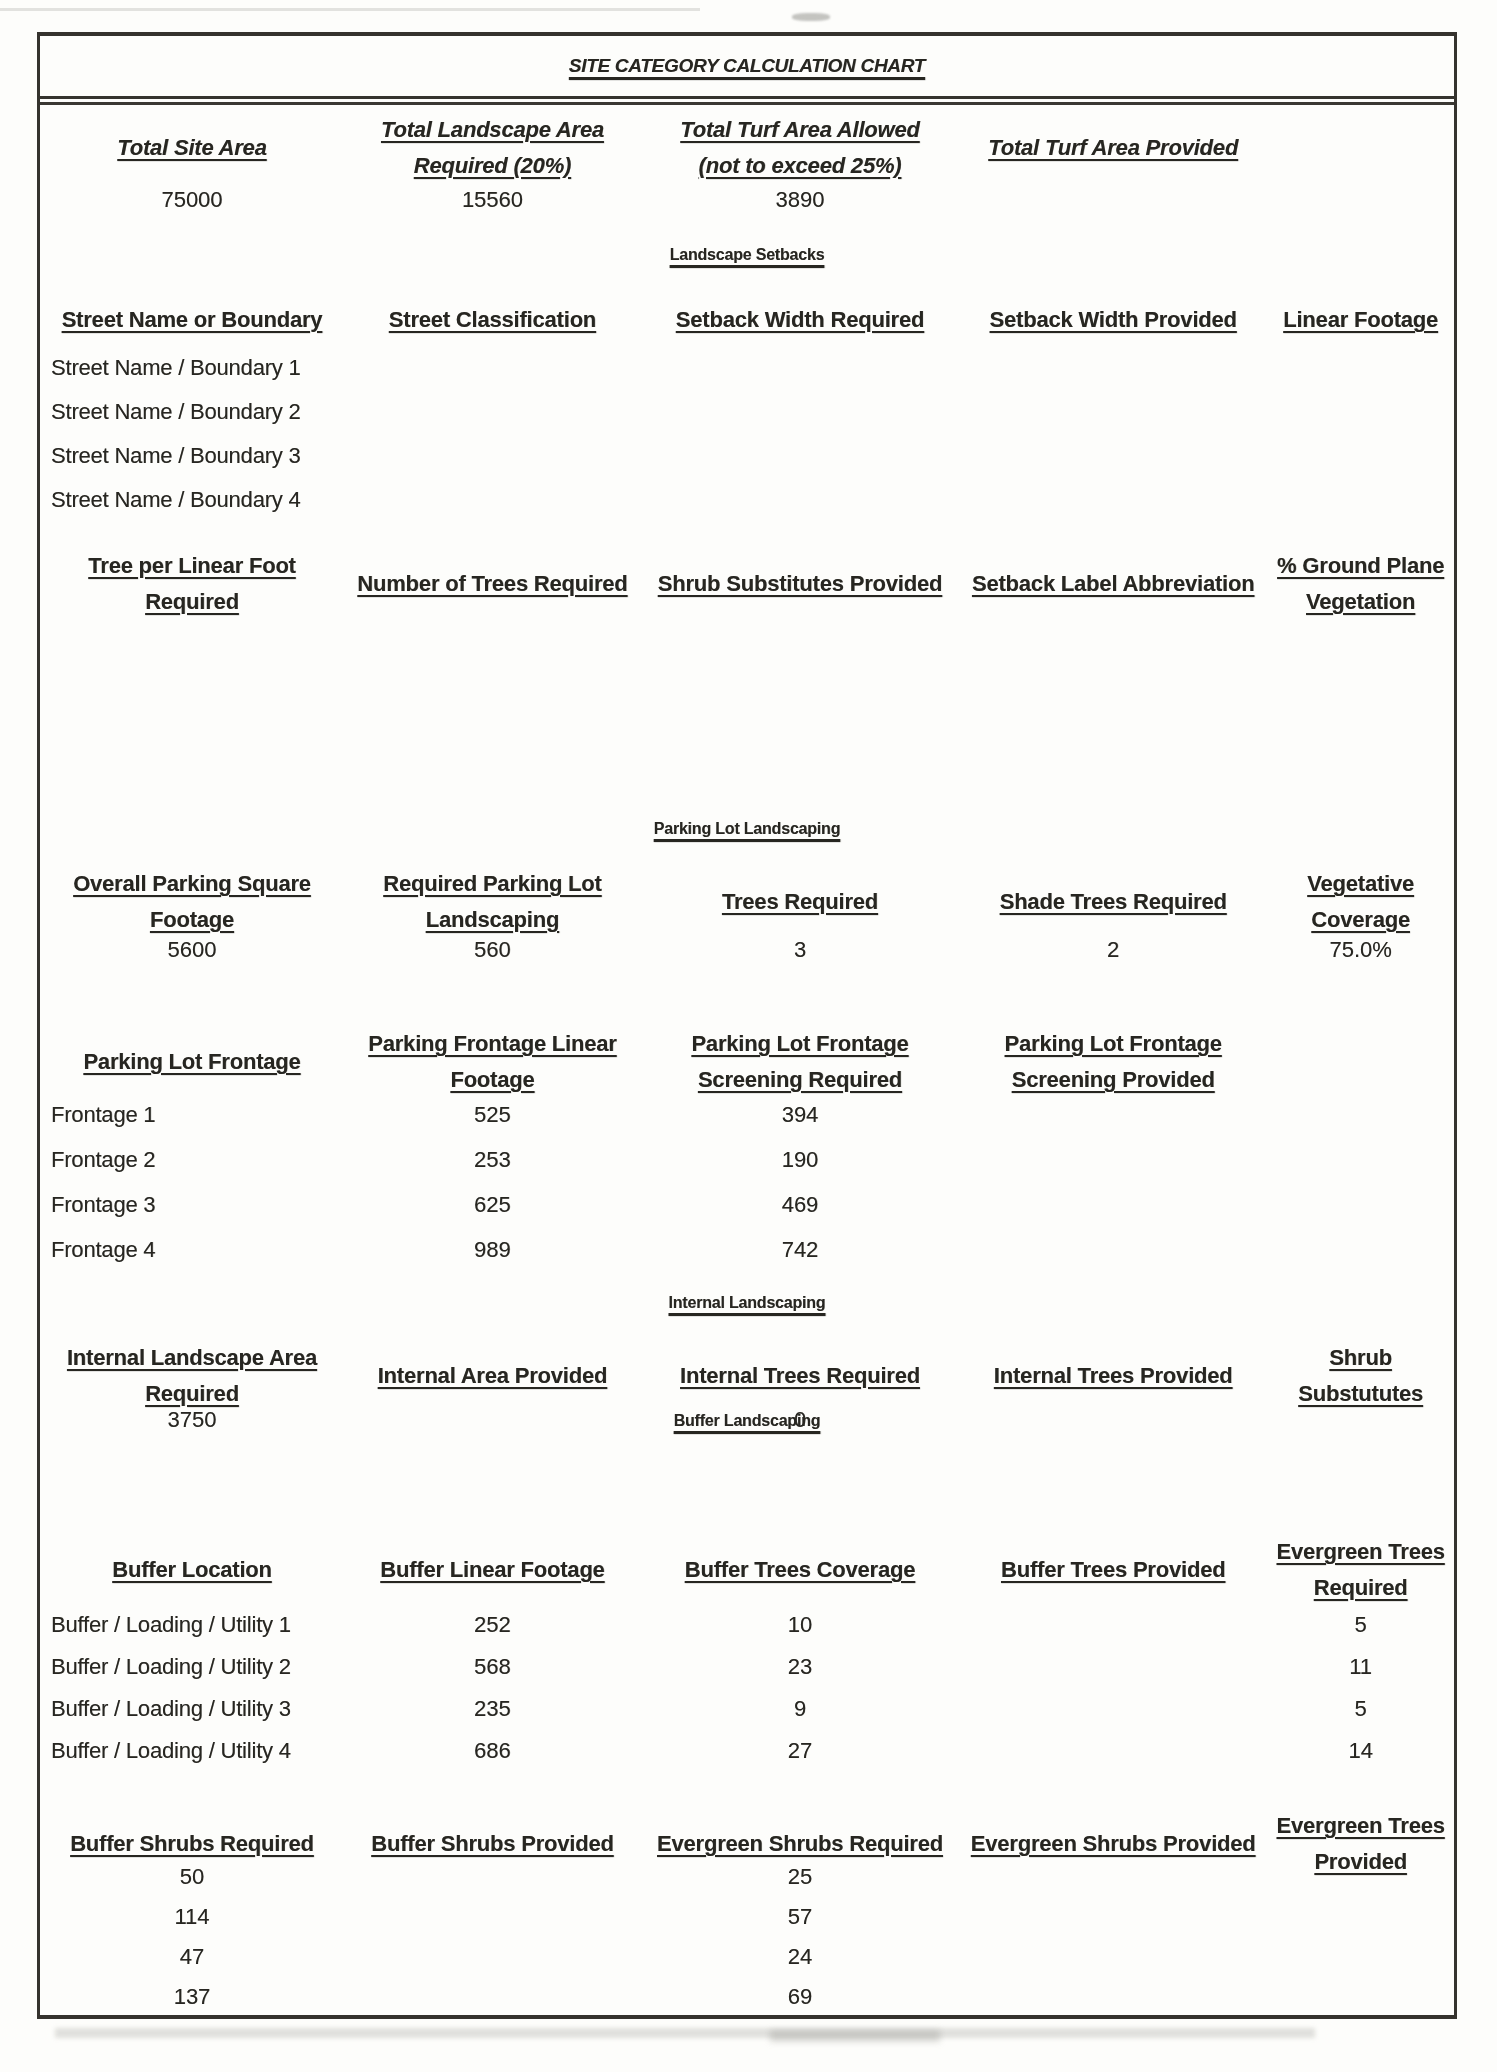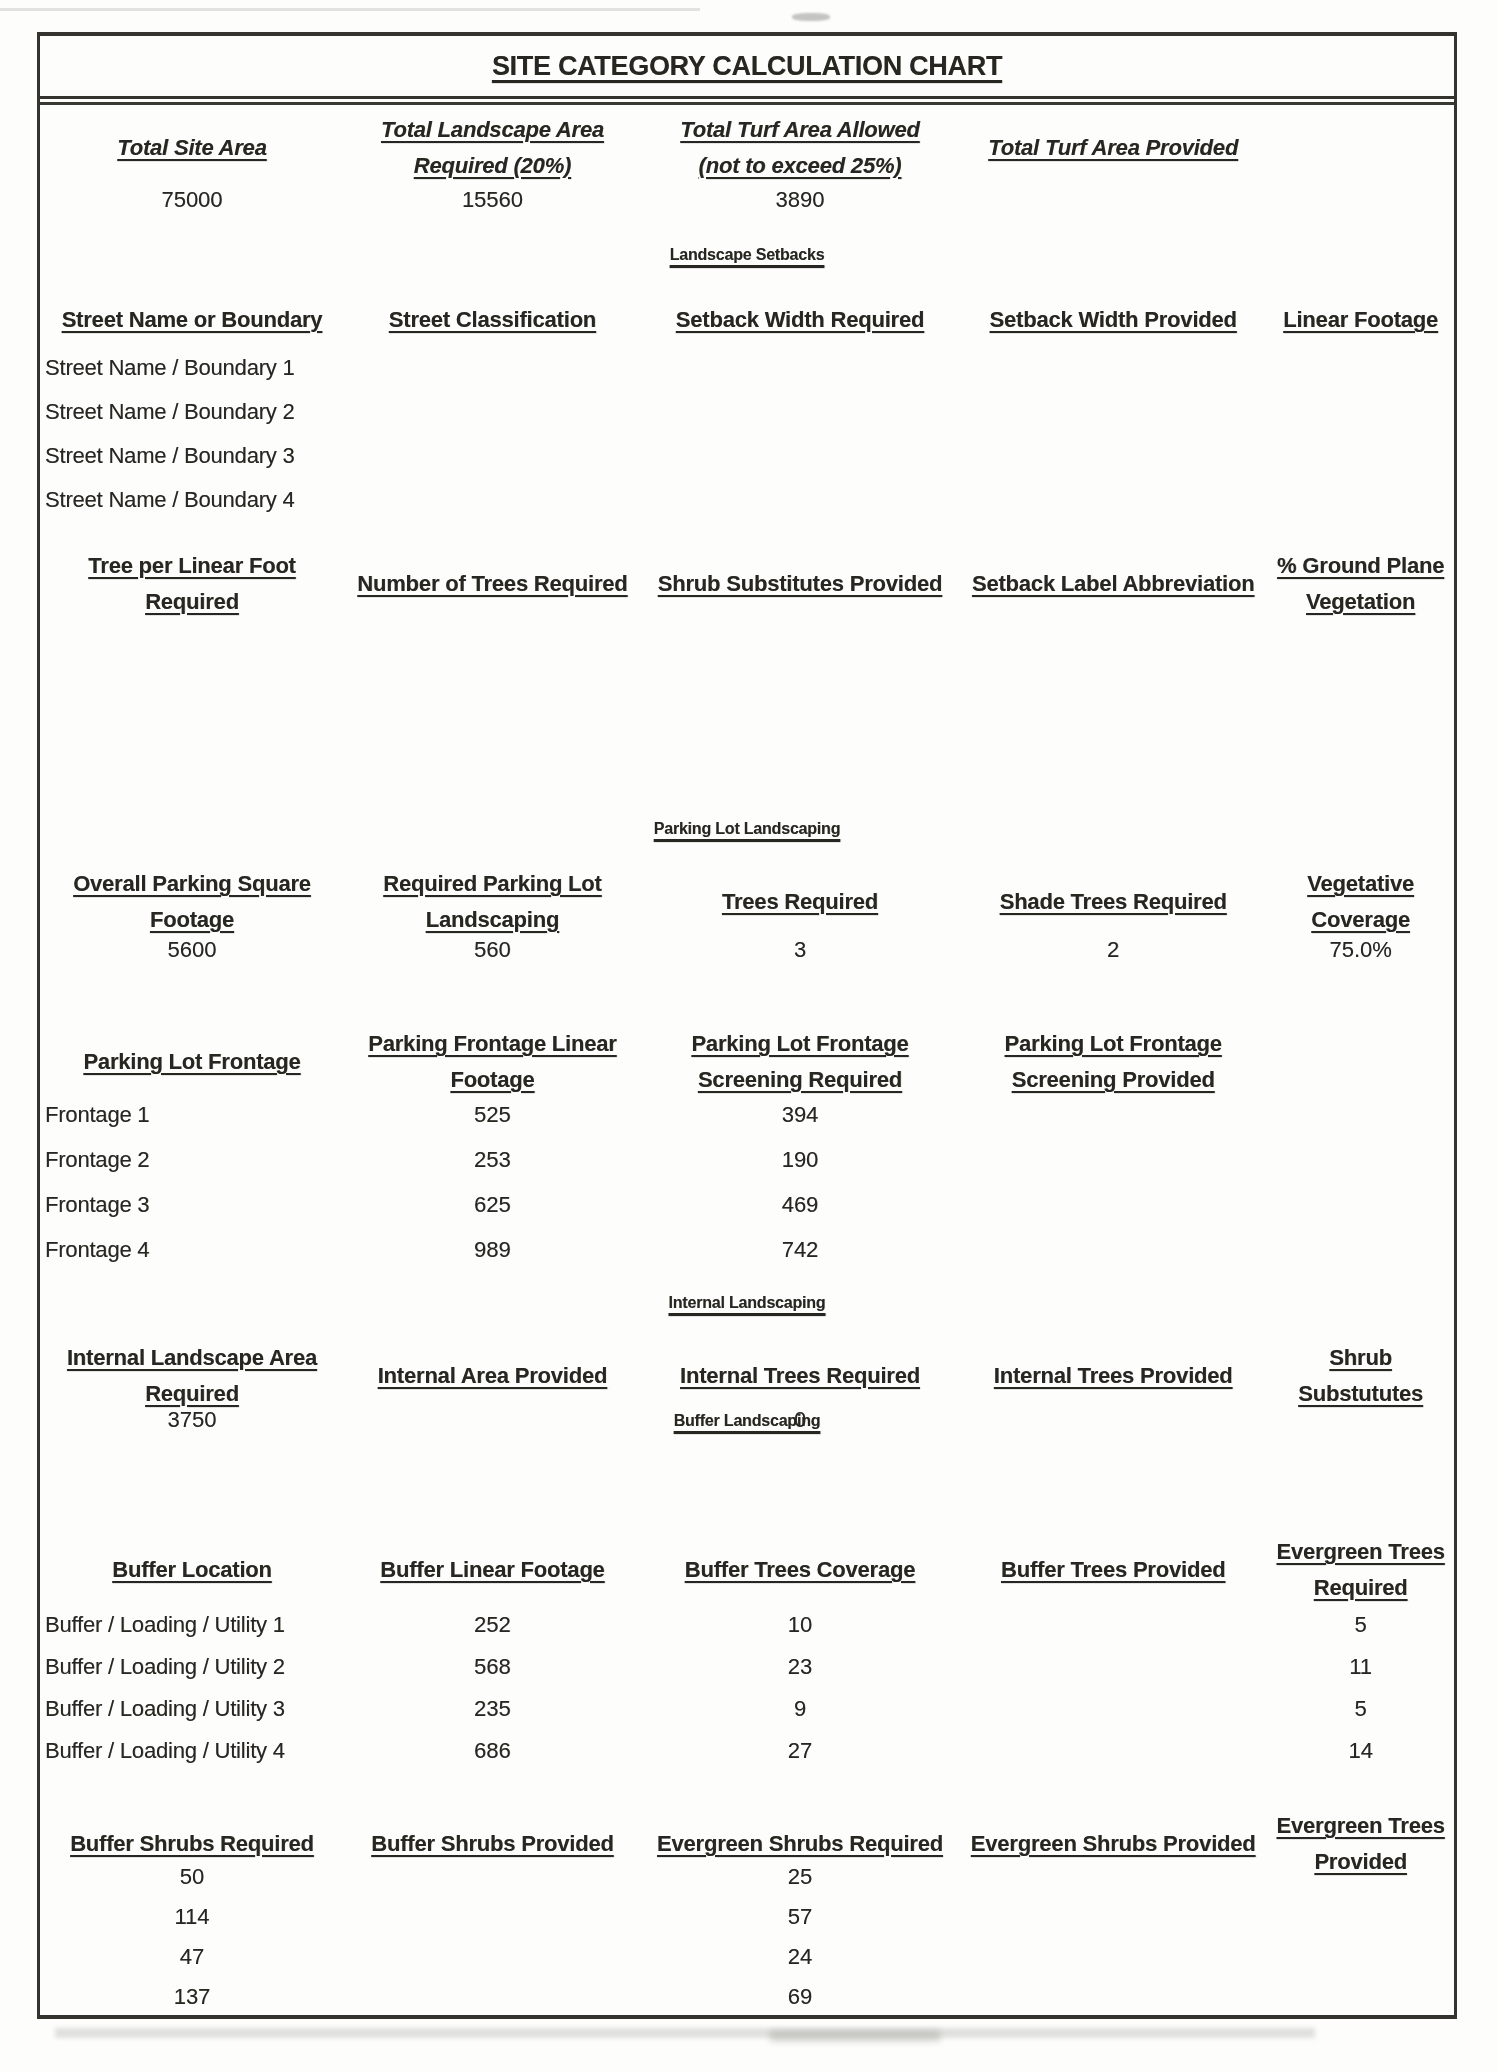--- a/index.html
+++ b/index.html
@@ -27,24 +27,25 @@
     border-top-width:4px;
     border-bottom-width:4px;
     box-sizing:border-box;
   }
   .title-band{
     position:absolute;left:0;right:0;top:0;height:60px;
     border-bottom:3px solid #35332e;
     display:flex;align-items:center;justify-content:center;
   }
   .title-band .t{
-    font-size:27px;font-weight:700;letter-spacing:-0.3px;
+    font-size:19px;font-weight:700;letter-spacing:-0.3px;
     text-decoration:underline;
     text-decoration-thickness:3px;
     text-underline-offset:5px;
+    font-style:italic;
   }
   .dbl-line{position:absolute;left:0;right:0;top:66px;height:0;border-top:3px solid #3a3833;}
 
   
   .r{
     position:absolute;left:0;width:100%;
     display:grid;
     grid-template-columns:21.5% 21% 22.5% 21.8% 13.2%;
     align-items:center;
     font-size:22px;
@@ -54,21 +55,21 @@
   .hdr span{
     font-weight:700;
     text-decoration:underline;
     text-decoration-thickness:2px;
     text-underline-offset:4px;
     white-space:pre-line;
     line-height:1.62;
     letter-spacing:-0.2px;
     display:inline-block;
   }
-  .lbl{text-align:left;padding-left:5px;letter-spacing:-0.2px;}
+  .lbl{text-align:left;padding-left:11px;letter-spacing:-0.2px;}
   .sec{position:absolute;left:0;width:100%;text-align:center;}
   .sec span{
     font-size:16px;font-weight:700;letter-spacing:-0.2px;
     text-decoration:underline;
     text-decoration-thickness:2.5px;
     text-underline-offset:5px;
   }
 </style>
 </head>
 <body>

